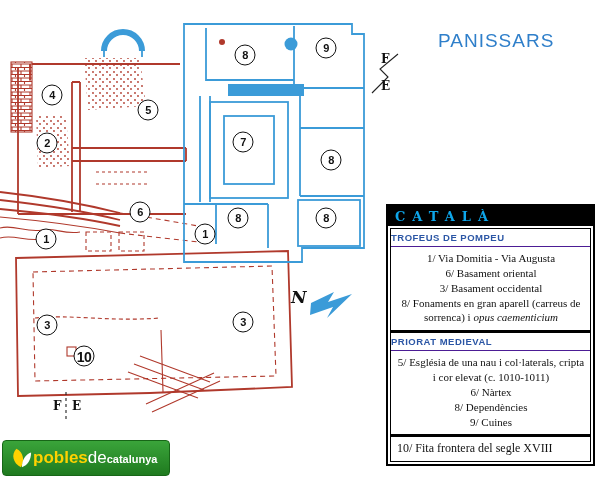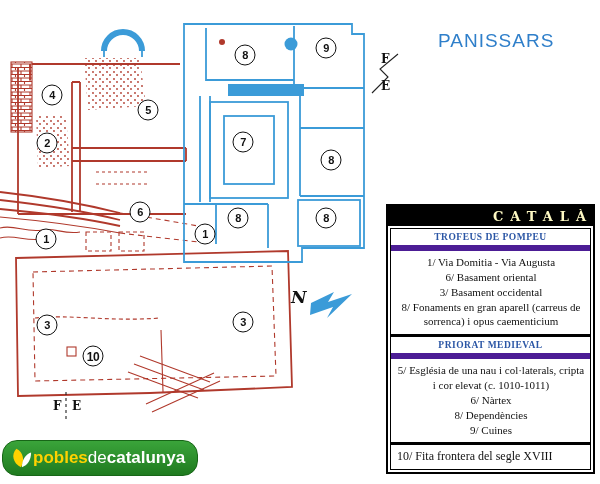--- a/index.html
+++ b/index.html
@@ -24,41 +24,41 @@
          background:#fff;color:#111;font-weight:bold;font-size:11px;line-height:1;
          display:flex;align-items:center;justify-content:center;
          transform:translate(-50%,-50%);letter-spacing:-0.5px;}
 
   .letter{position:absolute;font-family:"DejaVu Serif",serif;font-size:12px;font-weight:bold;color:#111;}
   .compass-n{font-style:italic;font-size:17px;}
 
   
   .legend{position:absolute;left:386px;top:204px;width:209px;background:#fff;
           border:2px solid #000;box-sizing:border-box;}
-  .legend-header{background:#000;color:#fef9c3;text-align:right;
+  .legend-header{background:#000;color:#0ea5e9;text-align:left;
                  font-family:"DejaVu Serif",serif;font-weight:bold;font-size:13px;
                  letter-spacing:7px;text-indent:7px;padding:3px 0 2px;}
   .legend-body{border:1px solid #000;margin:2px;}
-  .sec-title{color:var(--legendblue);font-family:Liberation Serif, serif;font-weight:bold;
-             font-size:9.5px;text-align:center;letter-spacing:0.5px;padding:3px 0;
-             border-bottom:6px solid #4c1d95;}
+  .sec-title{color:var(--legendblue);font-family:Liberation Sans, sans-serif;font-weight:bold;
+             font-size:9.5px;text-align:left;letter-spacing:0.5px;padding:3px 0;
+             border-bottom:1px solid #4c1d95;}
   ul.items{list-style:none;margin:0;padding:4px 5px 5px 6px;
            font-family:"Liberation Serif",serif;font-size:11px;line-height:1.35;color:#111;text-align:center;}
   .divider{border-top:3px solid #000;height:0;}
   .footer-item{padding:4px 6px 5px;font-family:"Liberation Serif",serif;font-size:12px;color:#111;}
-  .it{}
+  .it{font-style:italic;}
 
   
   .logo{position:absolute;left:2px;top:440px;height:34px;display:flex;align-items:center;
-        padding:0 12px 0 6px;border-radius:15px;border:1px solid #176617;
+        padding:0 12px 0 6px;border-radius:4px;border:1px solid #176617;
         background:linear-gradient(var(--logogreen),#1f7a1f);}
   .logo-text{display:flex;align-items:baseline;}
   .lp1{color:var(--logoyellow);font-weight:bold;font-size:17px;}
   .lp2{color:#ffffff;font-size:17px;}
-  .lp3{color:#ffffff;font-weight:bold;font-size:17px;}
+  .lp3{color:#ffffff;font-weight:bold;font-size:11px;}
 </style>
 </head>
 <body>
 
 <div class="stage">
 
   <svg class="plan" width="600" height="484" viewBox="0 0 600 484">
     <defs>
       <pattern id="stipple" width="7" height="7" patternUnits="userSpaceOnUse">
         <circle class="rdot" cx="2" cy="2" r="0.9"></circle>
@@ -137,21 +137,21 @@
   <div class="badge" style="left:326px;top:48px">9</div>
   <div class="badge" style="left:243px;top:142px">7</div>
   <div class="badge" style="left:331px;top:160px">8</div>
   <div class="badge" style="left:140px;top:212px">6</div>
   <div class="badge" style="left:46px;top:239px">1</div>
   <div class="badge" style="left:205px;top:234px">1</div>
   <div class="badge" style="left:238px;top:218px">8</div>
   <div class="badge" style="left:326px;top:218px">8</div>
   <div class="badge" style="left:47px;top:325px">3</div>
   <div class="badge" style="left:243px;top:322px">3</div>
-  <div class="badge" style="left:93px;top:356px;font-size:12px">10</div>
+  <div class="badge" style="left:84px;top:356px;font-size:14px">10</div>
 
   <div class="letter" style="left:381px;top:52px">F</div>
   <div class="letter" style="left:381px;top:79px">E</div>
   <div class="letter" style="left:53px;top:399px">F</div>
   <div class="letter" style="left:72px;top:399px">E</div>
   <div class="letter compass-n" style="left:291px;top:287px">N</div>
 
   <div class="page-title">PANISSARS</div>
 
   <div class="legend">

